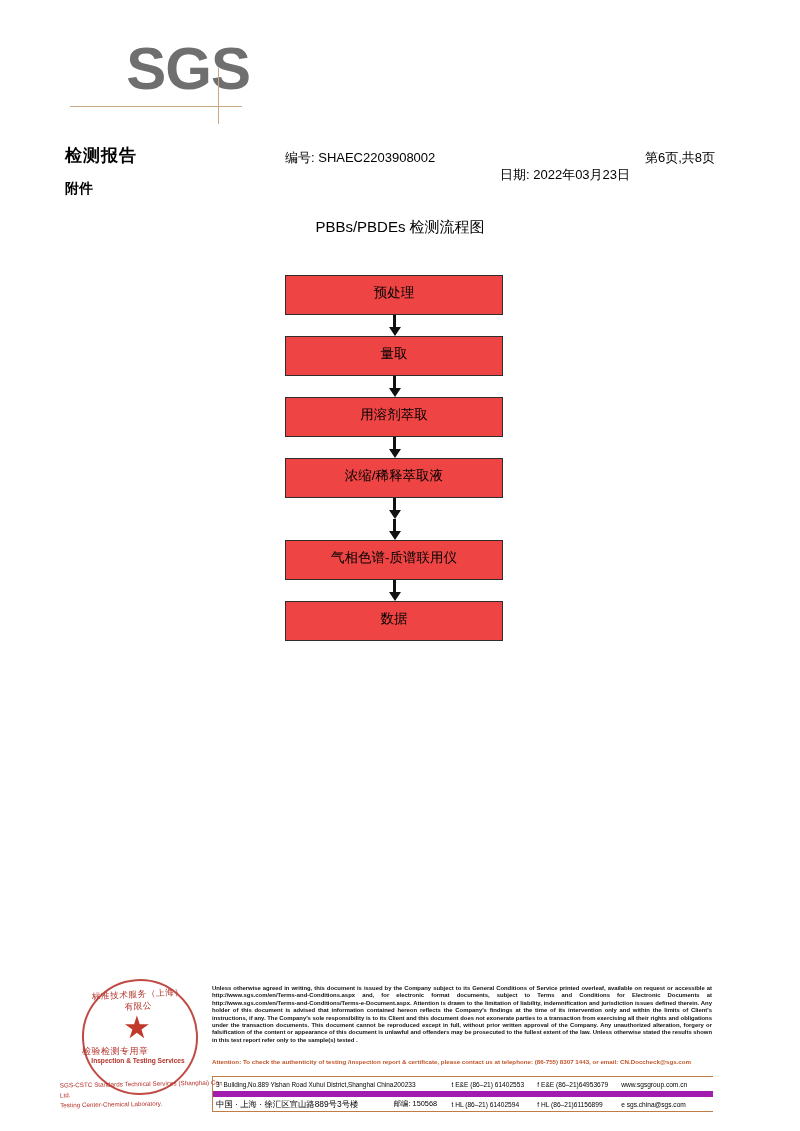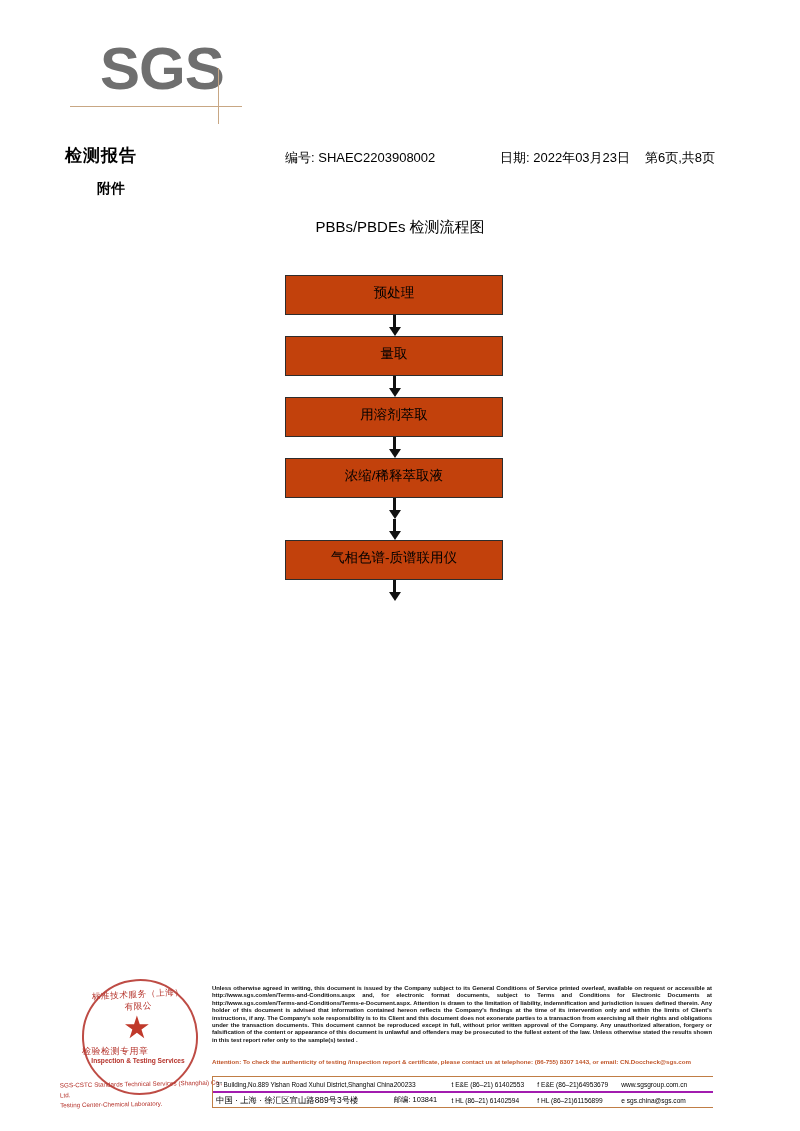--- a/index.html
+++ b/index.html
@@ -26,20 +26,21 @@
   }
   .logo-text {
     font-family: "Liberation Sans", "DejaVu Sans", sans-serif;
     font-weight: bold;
     font-size: 60px;
     letter-spacing: -1px;
     color: #6f6f6f;
     line-height: 62px;
     margin: 0;
     padding-left: 30px;
+    text-align: right;
   }
   .logo-hline {
     position: absolute;
     left: 0px;
     top: 68px;
     width: 172px;
     height: 1px;
     background: #c8a784;
   }
   .logo-vline {
@@ -66,32 +67,31 @@
     font-size: 17px;
     font-weight: bold;
     letter-spacing: 1px;
   }
   .hdr-subtitle {
     position: absolute;
     left: 65px;
     top: 40px;
     font-size: 14px;
     font-weight: bold;
-    margin-left: 32px;
   }
   .hdr-no {
     position: absolute;
     left: 285px;
     top: 9px;
     font-size: 13px;
   }
   .hdr-date {
     position: absolute;
     left: 500px;
-    top: 9px;
+    top: 26px;
     font-size: 13px;
   }
   .hdr-page {
     position: absolute;
     left: 645px;
     top: 9px;
     font-size: 13px;
   }
 
   
@@ -108,21 +108,21 @@
     position: absolute;
     left: 285px;
     top: 275px;
     width: 218px;
   }
   .flow-node {
     box-sizing: border-box;
     width: 218px;
     height: 40px;
     border: 1.4px solid #2d2d2d;
-    background: #c2410c;
+    background: #ef4444;
     font-size: 13.5px;
     text-align: center;
     padding-top: 8px;
     position: relative;
   }
   .flow-arrow {
     width: 218px;
     height: 21px;
     position: relative;
   }
@@ -256,21 +256,21 @@
     border-bottom: 1px solid #c07d45;
     border-left: 1.6px solid #c07d45;
   }
   .addr-row {
     display: flex;
     align-items: center;
     height: 14px;
     padding-left: 3px;
   }
   .addr-row.rule {
-    border-top: 2px solid #a21caf;
+    border-top: 6px solid #a21caf;
   }
   .addr-c1 { width: 178px; font-size: 6.4px; }
   .addr-c1.cn { font-size: 8.4px; }
   .addr-c2 { width: 58px; font-size: 6.6px; }
   .addr-c2.cn { font-size: 7.4px; }
   .addr-c3 { width: 86px; font-size: 6.6px; }
   .addr-c4 { width: 84px; font-size: 6.6px; }
   .addr-c5 { width: 92px; font-size: 6.6px; text-align: left; }
 
   .member {
@@ -342,20 +342,23 @@
   </div>
 
   <div class="flow-node">
     <span>气相色谱-质谱联用仪</span>
   </div>
   <div class="flow-arrow">
     <div class="shaft"></div>
     <div class="head"></div>
   </div>
 
+  <div class="flow-node">
+    <span>数据</span>
+  </div>
 
 </div>
 
 <div class="footer">
 
   <div class="stamp">
     <div class="stamp-circle"></div>
     <div class="stamp-arc">标准技术服务（上海）有限公</div>
     <div class="stamp-star">★</div>
     <div class="stamp-cn">检验检测专用章</div>
@@ -373,21 +376,21 @@
   <div class="addr">
     <div class="addr-row">
       <div class="addr-c1">3" Building,No.889 Yishan Road Xuhui District,Shanghai China</div>
       <div class="addr-c2">200233</div>
       <div class="addr-c3">t E&amp;E (86–21) 61402553</div>
       <div class="addr-c4">f E&amp;E (86–21)64953679</div>
       <div class="addr-c5">www.sgsgroup.com.cn</div>
     </div>
     <div class="addr-row rule">
       <div class="addr-c1 cn">中国 · 上海 · 徐汇区宜山路889号3号楼</div>
-      <div class="addr-c2 cn">邮编: 103841</div>
+      <div class="addr-c2 cn">邮编: 150568</div>
       <div class="addr-c3">t HL (86–21) 61402594</div>
       <div class="addr-c4">f HL (86–21)61156899</div>
       <div class="addr-c5">e sgs.china@sgs.com</div>
     </div>
   </div>
 
 
 </div>
 
 </body></html>

